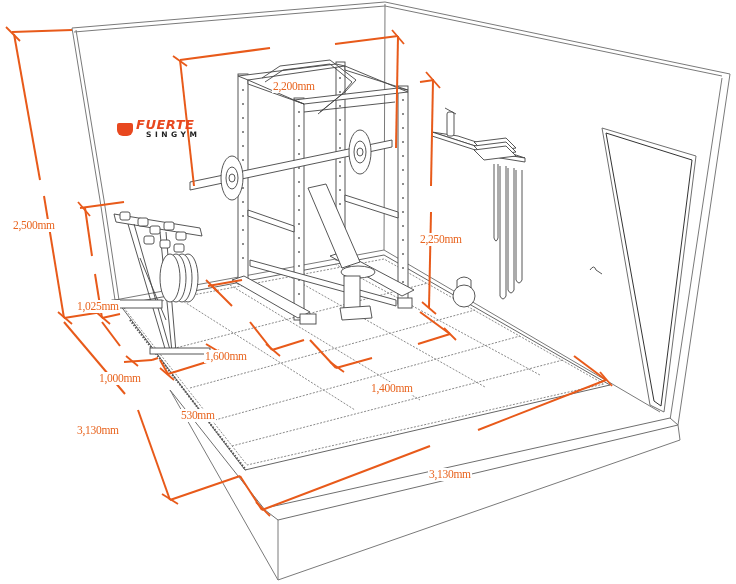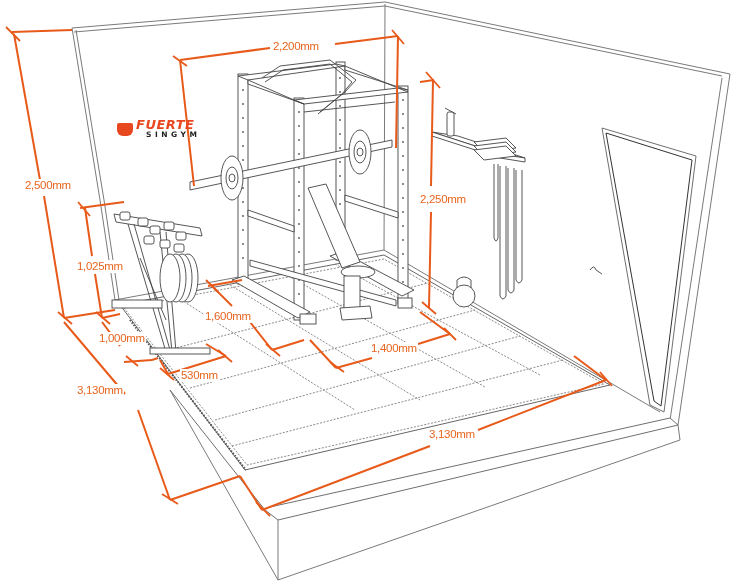--- a/index.html
+++ b/index.html
@@ -6,21 +6,21 @@
     body { width: 736px; height: 584px; overflow: hidden; position: relative; font-family: "DejaVu Sans", sans-serif; }
     #stage { position: absolute; left: 0; top: 0; width: 736px; height: 584px; }
     svg { position: absolute; left: 0; top: 0; }
     .wall { fill: none; stroke: #7a7a7a; stroke-width: 1; }
     .wall-fill { fill: #ffffff; stroke: #6f6f6f; stroke-width: 1; }
     .eq { fill: #ffffff; stroke: #444; stroke-width: 0.9; }
     .eq-line { fill: none; stroke: #444; stroke-width: 0.9; }
     .tile { fill: none; stroke: #8a8a8a; stroke-width: 1; stroke-dasharray: 2 1.5; }
     .dim { fill: none; stroke: #e85a1a; stroke-width: 2; }
     .tick { fill: none; stroke: #e85a1a; stroke-width: 1.8; }
-    .dim-label { position: absolute; color: #e8641f; font-family: Liberation Sans, sans-serif; font-size: 11.5px; letter-spacing: -0.3px; background: #ffffff; padding: 0 1px; white-space: nowrap; line-height: 13px; }
+    .dim-label { position: absolute; color: #e8641f; font-family: Liberation Serif, serif; font-size: 11.5px; letter-spacing: -0.3px; background: #ffffff; padding: 0 1px; white-space: nowrap; line-height: 13px; margin-top: 40px; }
     .logo { position: absolute; left: 117px; top: 116px; width: 90px; height: 30px; }
     .logo-fist { position: absolute; left: 0; top: 7px; width: 16px; height: 13px; background: #e8481f; border-radius: 2px 2px 6px 6px; }
     .logo-top { position: absolute; left: 19px; top: 2px; color: #e8481f; font-family: "DejaVu Sans", sans-serif; font-weight: bold; font-style: italic; font-size: 13px; letter-spacing: 0.5px; line-height: 13px; }
     .logo-bottom { position: absolute; left: 22px; top: 14px; color: #222; font-family: "DejaVu Sans", sans-serif; font-weight: bold; font-size: 7.5px; letter-spacing: 3.5px; line-height: 9px; padding-left: 7px; }
     .dot { fill: #666; }
   </style>
 </head>
 <body>
 
 <div id="stage">
@@ -290,21 +290,21 @@
     <line class="dim" x1="240" y1="476" x2="262" y2="510"></line>
   </g>
 </svg>
 
   <div class="logo">
     <div class="logo-fist"></div>
     <div class="logo-top">FUERTE</div>
     <div class="logo-bottom">SINGYM</div>
   </div>
 
-  <div class="dim-label" style="left:24px; top:179px;">2,500mm</div>
+  <div class="dim-label" style="left:12px; top:179px;">2,500mm</div>
   <div class="dim-label" style="left:272px; top:40px;">2,200mm</div>
   <div class="dim-label" style="left:419px; top:193px;">2,250mm</div>
   <div class="dim-label" style="left:76px; top:260px;">1,025mm</div>
   <div class="dim-label" style="left:98px; top:332px;text-align:center;">1,000mm</div>
   <div class="dim-label" style="left:180px; top:369px;">530mm</div>
   <div class="dim-label" style="left:204px; top:310px;">1,600mm</div>
   <div class="dim-label" style="left:370px; top:342px;text-align:right;">1,400mm</div>
   <div class="dim-label" style="left:76px; top:384px;">3,130mm</div>
   <div class="dim-label" style="left:428px; top:428px;">3,130mm</div>
 </div>

